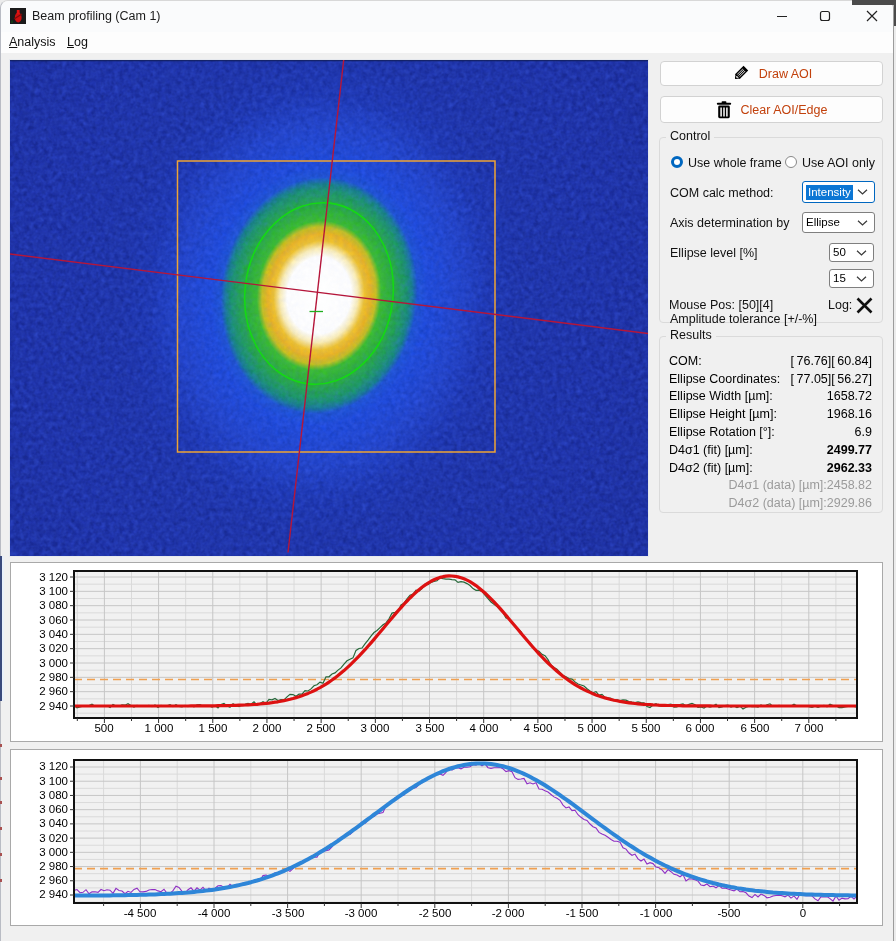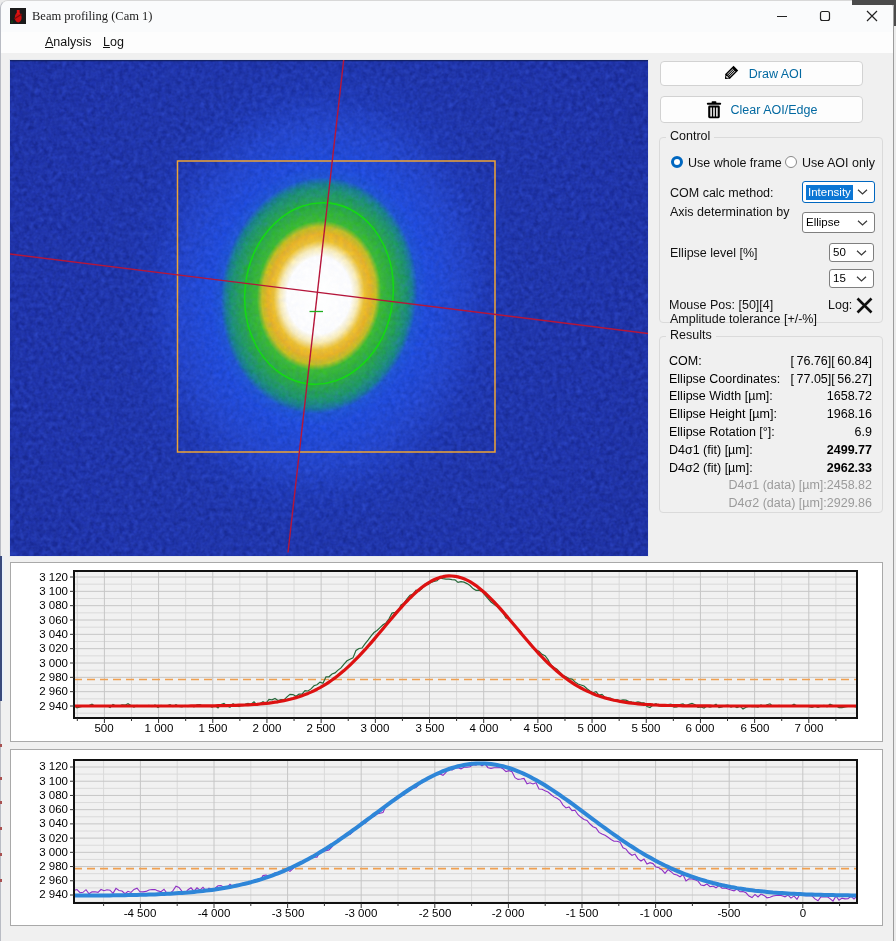--- a/index.html
+++ b/index.html
@@ -2,31 +2,31 @@
 <html><head><meta charset="utf-8"><style>
 * { margin:0; padding:0; box-sizing:border-box; }
 html,body { width:896px; height:941px; overflow:hidden; background:#ececec;
   font-family:"Liberation Sans", sans-serif; }
 #dark { position:absolute; left:852px; top:0; width:44px; height:5px; background:#4b4b4b; z-index:9; }
 #dark2 { position:absolute; left:894px; top:0; width:2px; height:26px; background:#4b4b4b; z-index:9; }
 #win { position:absolute; left:0; top:0; width:894px; height:941px; background:#f0f0f0;
   border-radius:8px 8px 0 0; border-top:1px solid #d8d8d8; border-left:1px solid #b9bcc4;
   border-right:1px solid #9c9c9c; overflow:hidden; }
 #titlebar { position:absolute; left:0; top:0; width:100%; height:31px; background:#fafbfc; }
-#title { position:absolute; left:31px; top:8px; font-size:12.5px; color:#1b1b1b;font-family:Liberation Serif, serif; }
+#title { position:absolute; left:31px; top:8px; font-size:12.5px; color:#1b1b1b; }
 #appicon { position:absolute; left:9px; top:7px; }
 .winbtn { position:absolute; top:0; height:30px; width:46px; }
 #menubar { position:absolute; left:0; top:31px; width:100%; height:21px; background:#fdfdfd; }
-.menu { position:absolute; top:3px; font-size:12.5px; color:#111;margin-left:36px; }
+.menu { position:absolute; top:3px; font-size:12.5px; color:#111; }
 #beambox { position:absolute; left:8px; top:58px; width:640px; height:498px; background:#fff;
   border:1px solid #e6e9ee; }
 #beam { position:absolute; left:0px; top:0px; width:638px; height:496px; }
-.btn { position:absolute; left:659px; width:203px; background:#fdfdfd; border:1px solid #d2d2d2;
+.btn { position:absolute; left:659px; width:223px; background:#fdfdfd; border:1px solid #d2d2d2;
   border-radius:4px; display:flex; align-items:center; justify-content:center; gap:9px;
-  font-size:12.5px; color:#0369a1; }
+  font-size:12.5px; color:#c2410c; }
 .gbox { position:absolute; left:658px; width:224px; border:1px solid #dadada; border-radius:4px; }
 .glab { position:absolute; top:-9px; left:6px; background:#f0f0f0; padding:0 4px; font-size:12.5px; color:#111; }
 .lbl { position:absolute; font-size:12.5px; color:#111; }
 .radio { position:absolute; width:12px; height:12px; border-radius:50%; }
 .radio.on { border:3.5px solid #0067c0; background:#fff; }
 .radio.off { border:1px solid #888; background:#fff; }
 .combo { position:absolute; background:#fff; border:1px solid #7f7f7f; border-radius:3px;
   font-size:11.5px; color:#000; }
 .combo .cv { position:absolute; left:3px; top:50%; margin-top:-7.5px; line-height:15px; }
 .combo .ch { position:absolute; right:6px; top:50%; margin-top:-3px; height:6px; line-height:0; }
@@ -162,21 +162,21 @@
   <div class="lbl" style="left:669px; top:185px;">COM calc method:</div>
   <div class="combo" style="left:801px; top:180px; width:73px; height:22px; border:1.5px solid #0067c0;">
     <span class="cv" style="background:#0b76d4; color:#fff; padding:0 2px;">Intensity</span>
       <span class="ch">
         <svg width="11" height="6" viewBox="0 0 11 6">
           <path d="M1 0.8L5.5 5L10 0.8" fill="none" stroke="#3a3a3a" stroke-width="1.25"></path>
         </svg>
       </span>
     </div>
 
-  <div class="lbl" style="left:669px; top:204px;">Axis determination by</div>
+  <div class="lbl" style="left:669px; top:215px;">Axis determination by</div>
   <div class="combo" style="left:801px; top:211px; width:73px; height:21px;">
     <span class="cv">Ellipse</span>
       <span class="ch">
         <svg width="11" height="6" viewBox="0 0 11 6">
           <path d="M1 0.8L5.5 5L10 0.8" fill="none" stroke="#3a3a3a" stroke-width="1.25"></path>
         </svg>
       </span>
     </div>
 
   <div class="lbl" style="left:669px; top:245px;">Ellipse level [%]</div>

